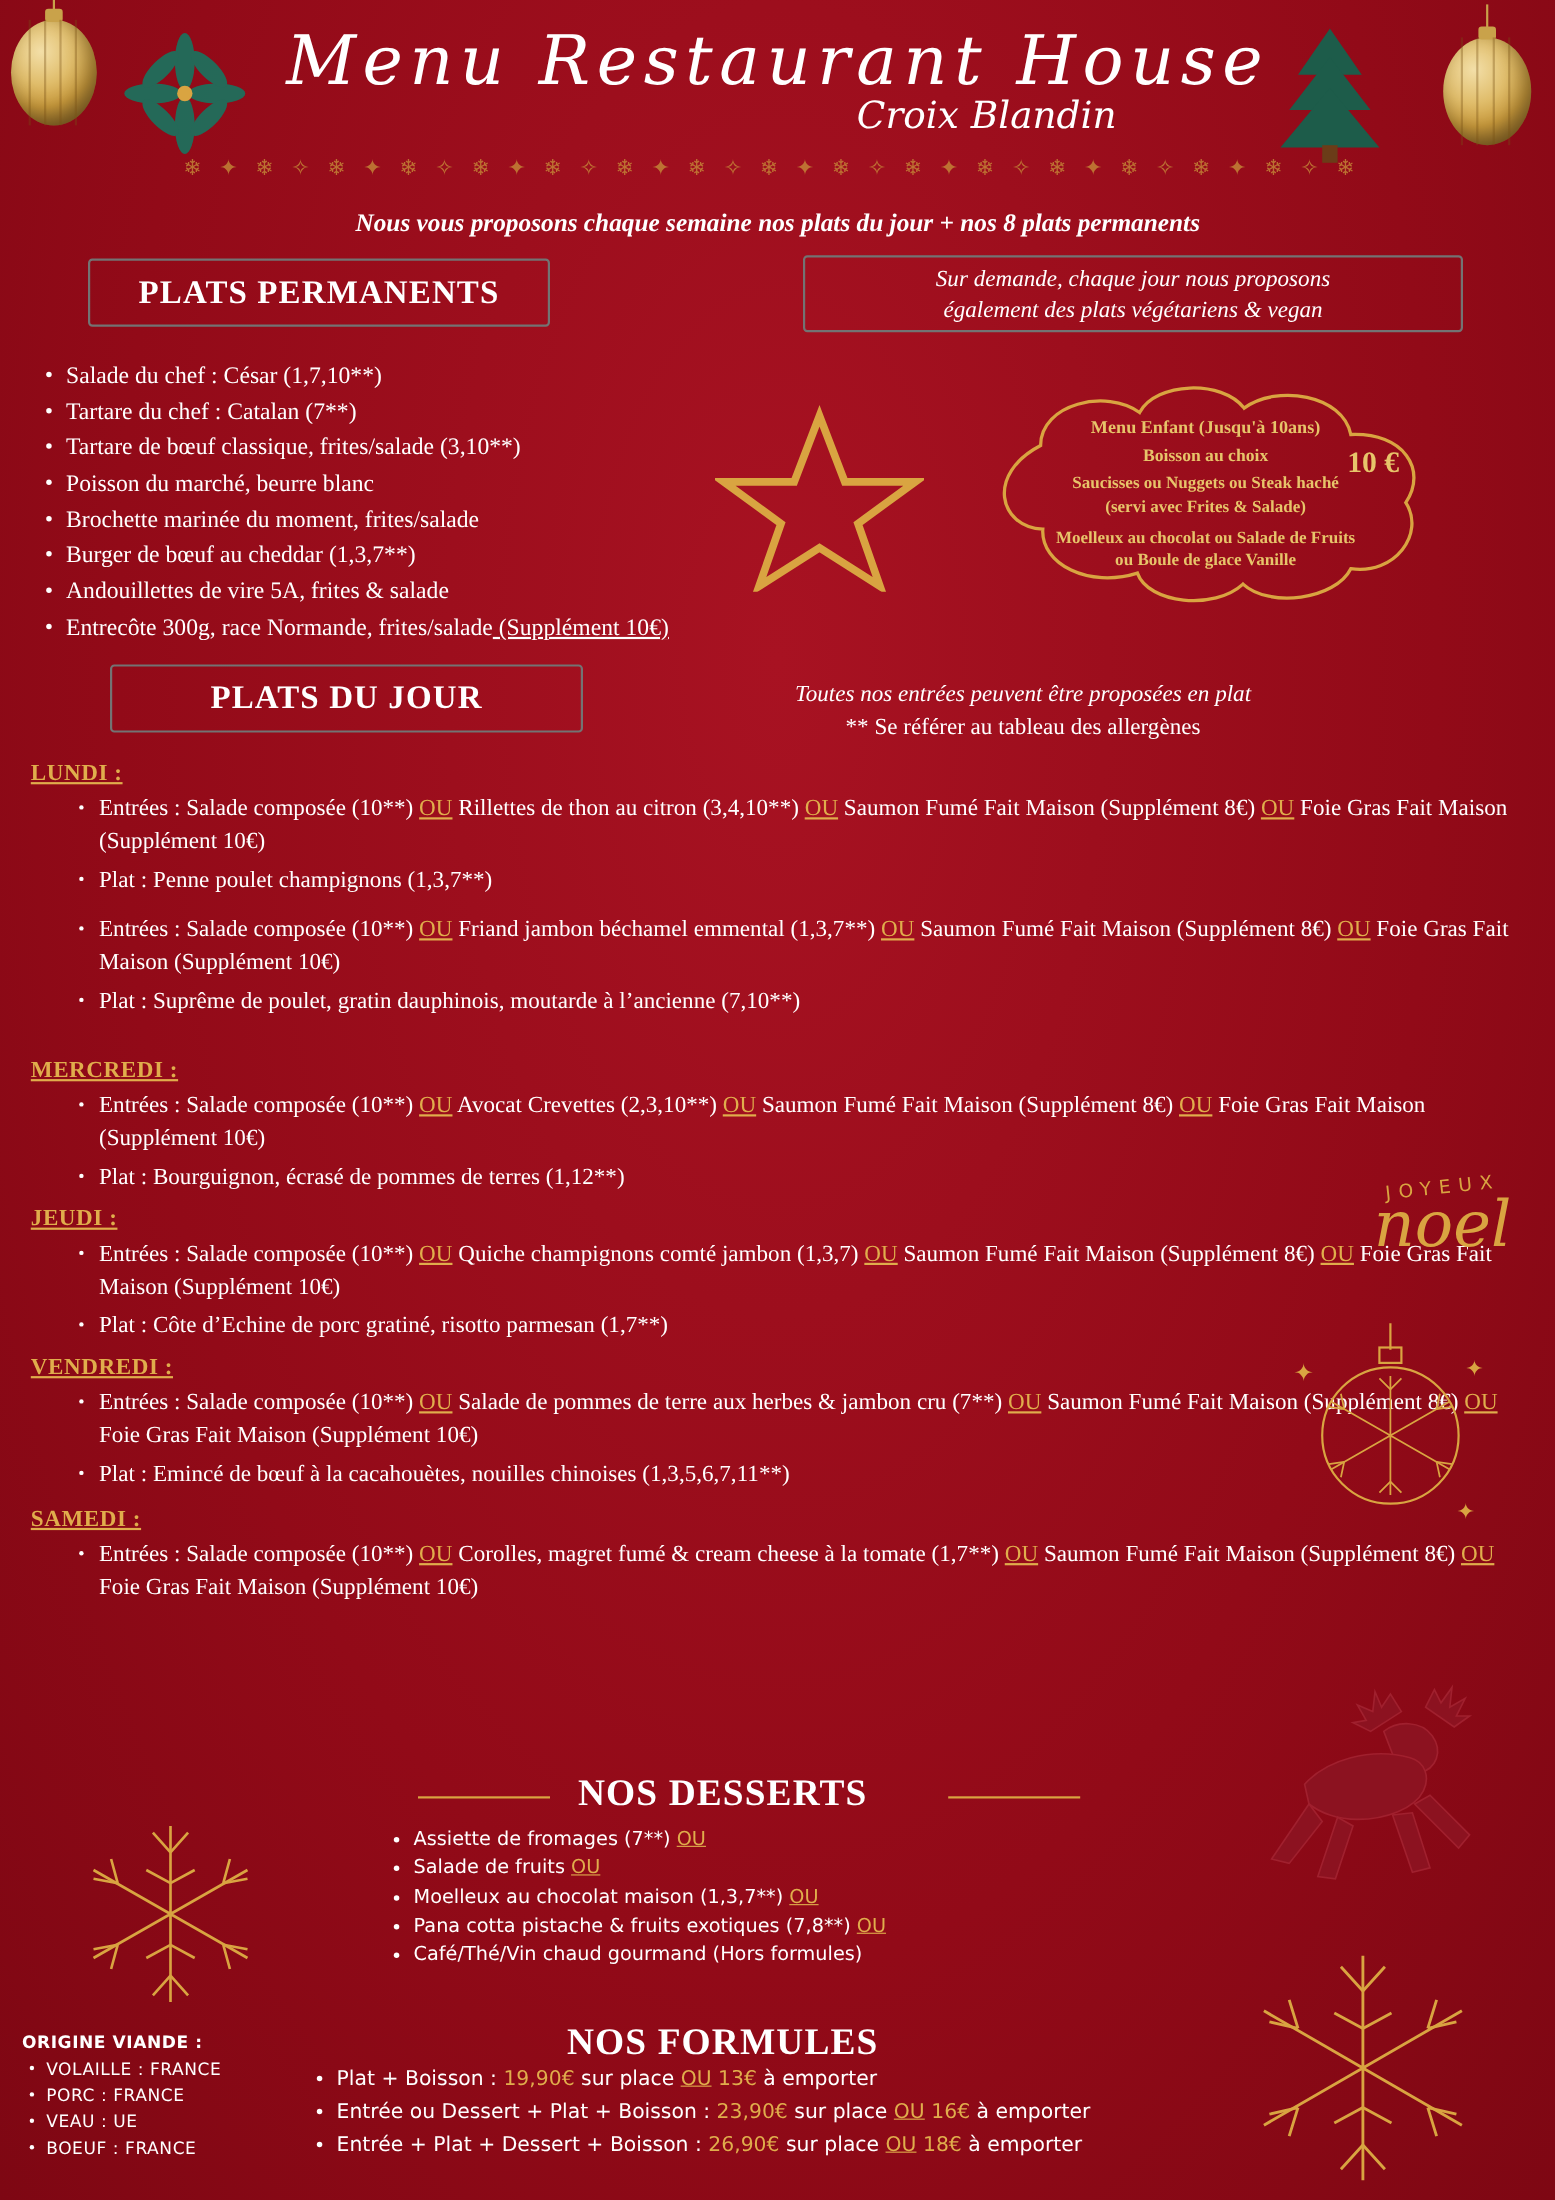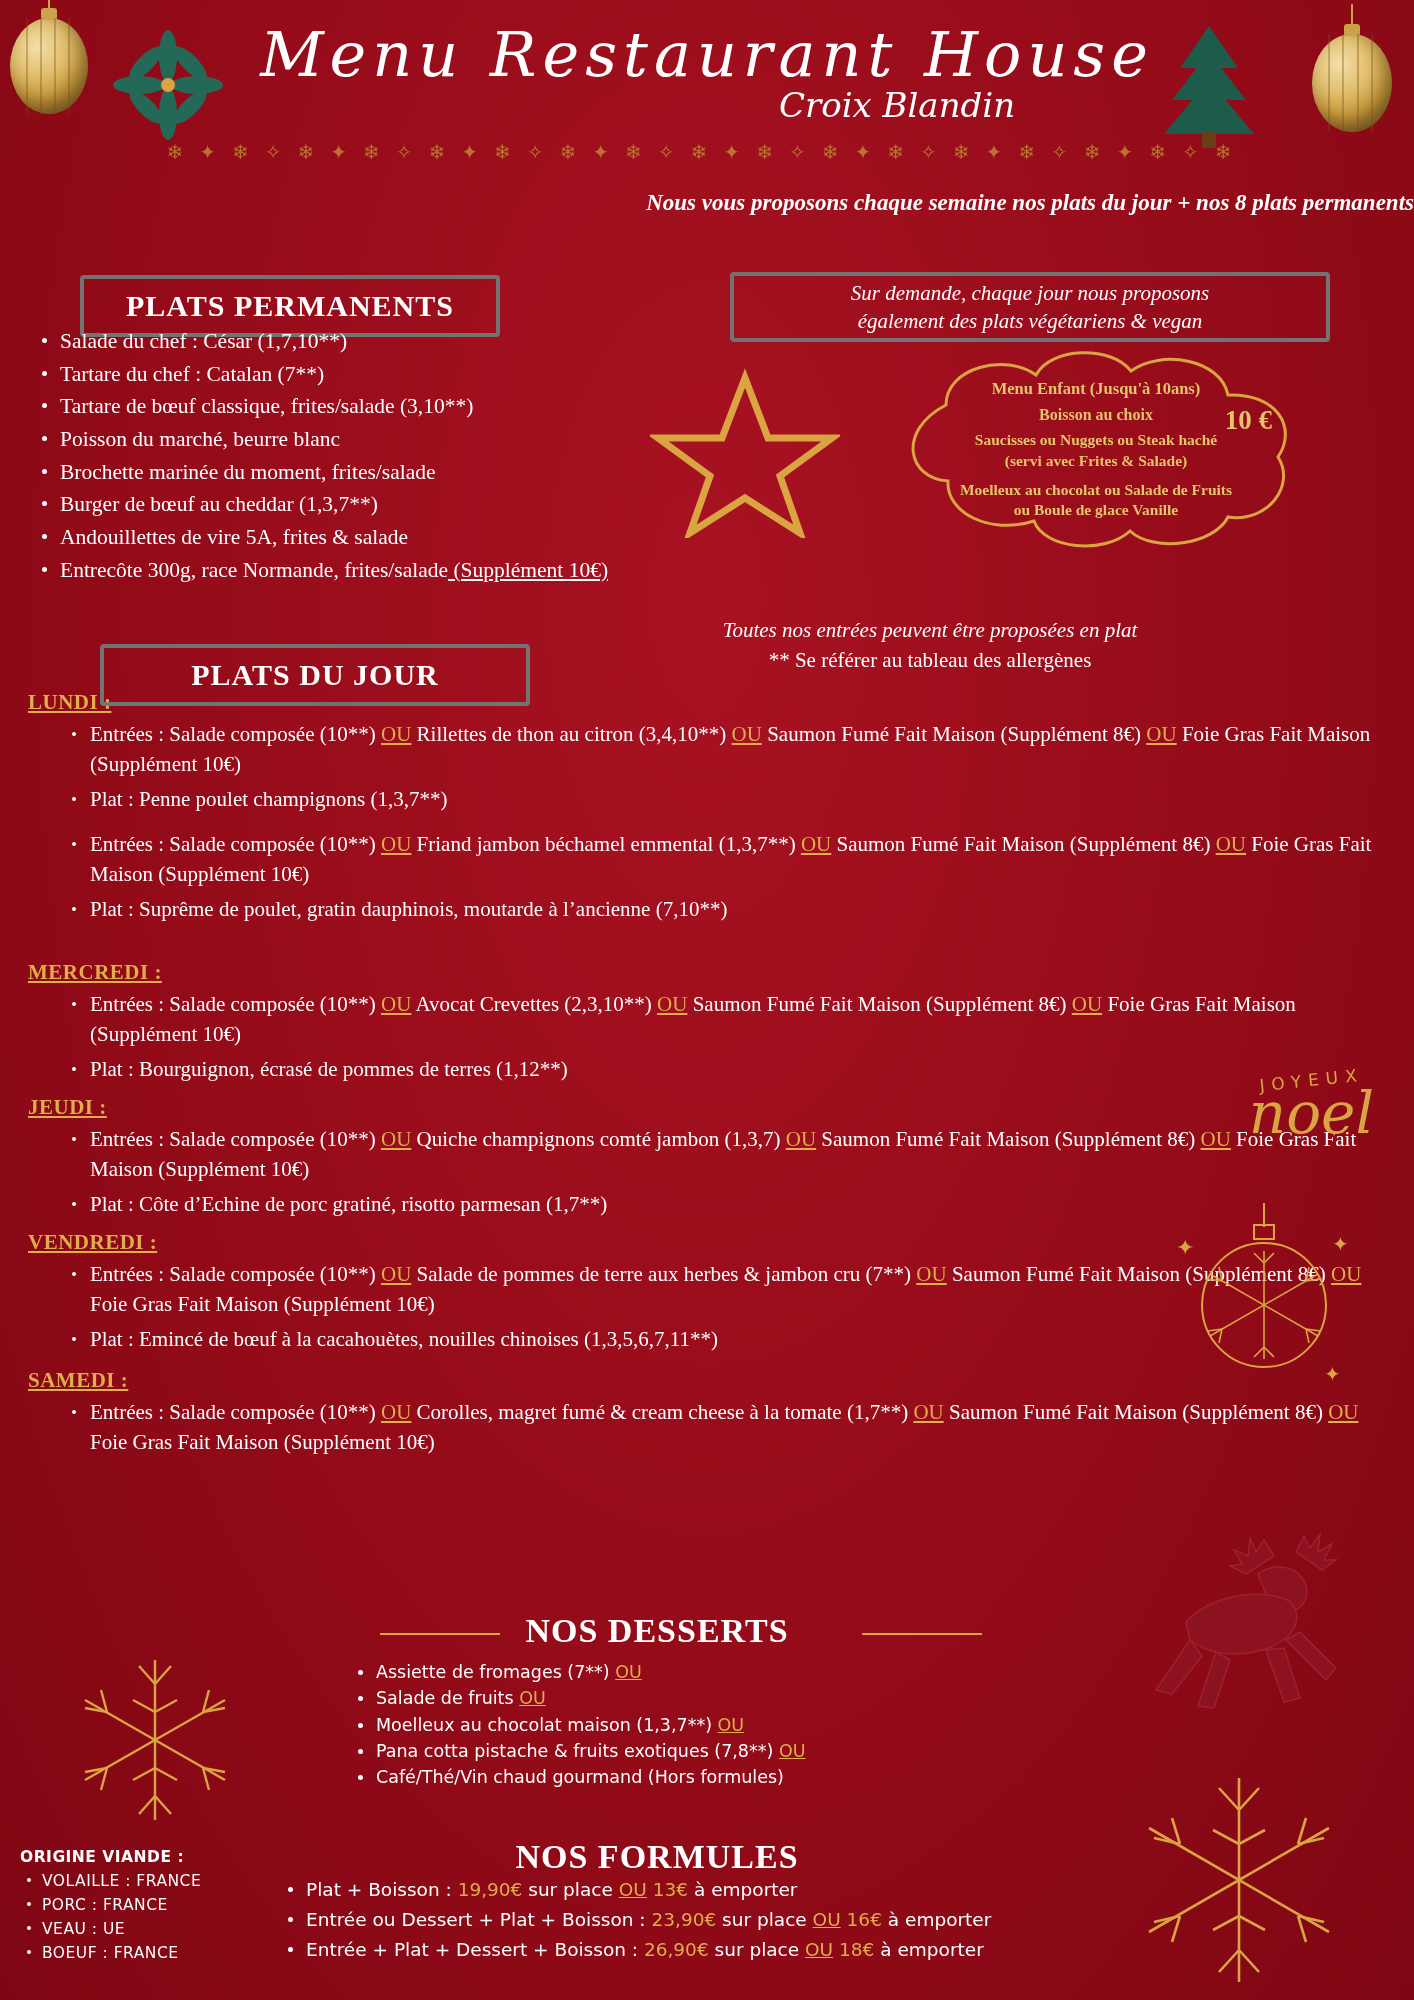--- a/index.html
+++ b/index.html
@@ -50,28 +50,27 @@
     font-family:"Liberation Serif", serif;
     font-style:italic;
     font-weight:bold;
     font-size:23px;
     color:#fff;
     margin-top:8px;
   }
 
   
   .box {
-    border:4px solid #737373;
+    border:2px solid #737373;
     border-radius:4px;
     position:absolute;
     display:flex;
     align-items:center;
     justify-content:center;
     text-align:center;
-    margin-top:40px;
   }
   .box-title {
     font-family:"Liberation Serif", serif;
     font-weight:bold;
     font-size:30px;
     letter-spacing:1px;
   }
   .veg-box {
     font-style:italic;
     font-size:21px;
@@ -279,21 +278,21 @@
   </div>
 
   <div class="dec" style="left:0; top:140px; width:1414px; text-align:center; color:#c9923a; font-size:20px; letter-spacing:16px; opacity:.75;">
     ❄✦❄✧❄✦❄✧❄✦❄✧❄✦❄✧❄✦❄✧❄✦❄✧❄✦❄✧❄✦❄✧❄
   </div>
 
   <div class="title-wrap">
     <div class="main-title">Menu Restaurant House</div>
     <div class="subtitle-script">Croix Blandin</div>
   </div>
-  <div class="dec" style="left:0;top:190px;width:1414px;text-align:right;">
+  <div class="dec" style="left:0;top:190px;width:1414px;text-align:center;">
     <span class="tagline">Nous vous proposons chaque semaine nos plats du jour + nos 8 plats permanents</span>
   </div>
 
   <div class="box" style="left:80px; top:235px; width:420px; height:62px;">
     <span class="box-title">PLATS PERMANENTS</span>
   </div>
 
   <div class="box veg-box" style="left:730px; top:232px; width:600px; height:70px; flex-direction:column;">
     <span>Sur demande, chaque jour nous proposons</span>
     <span>également des plats végétariens &amp; vegan</span>

